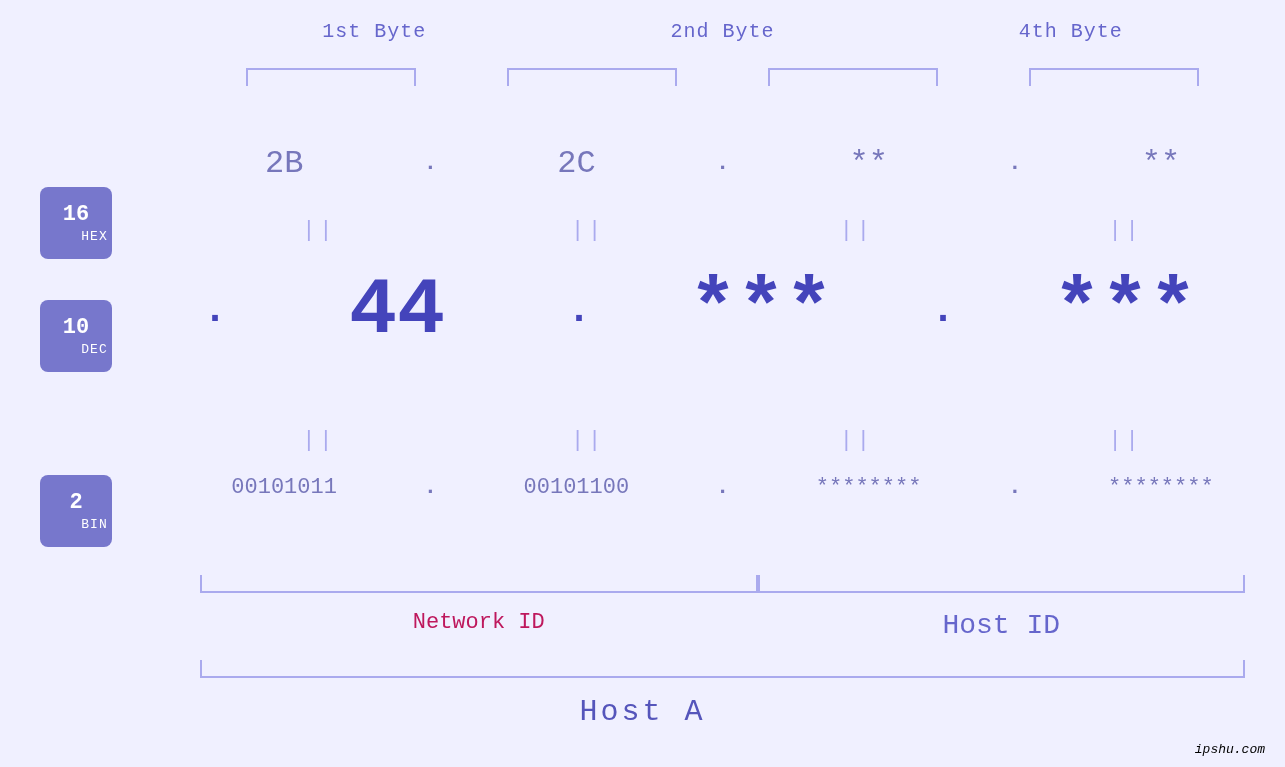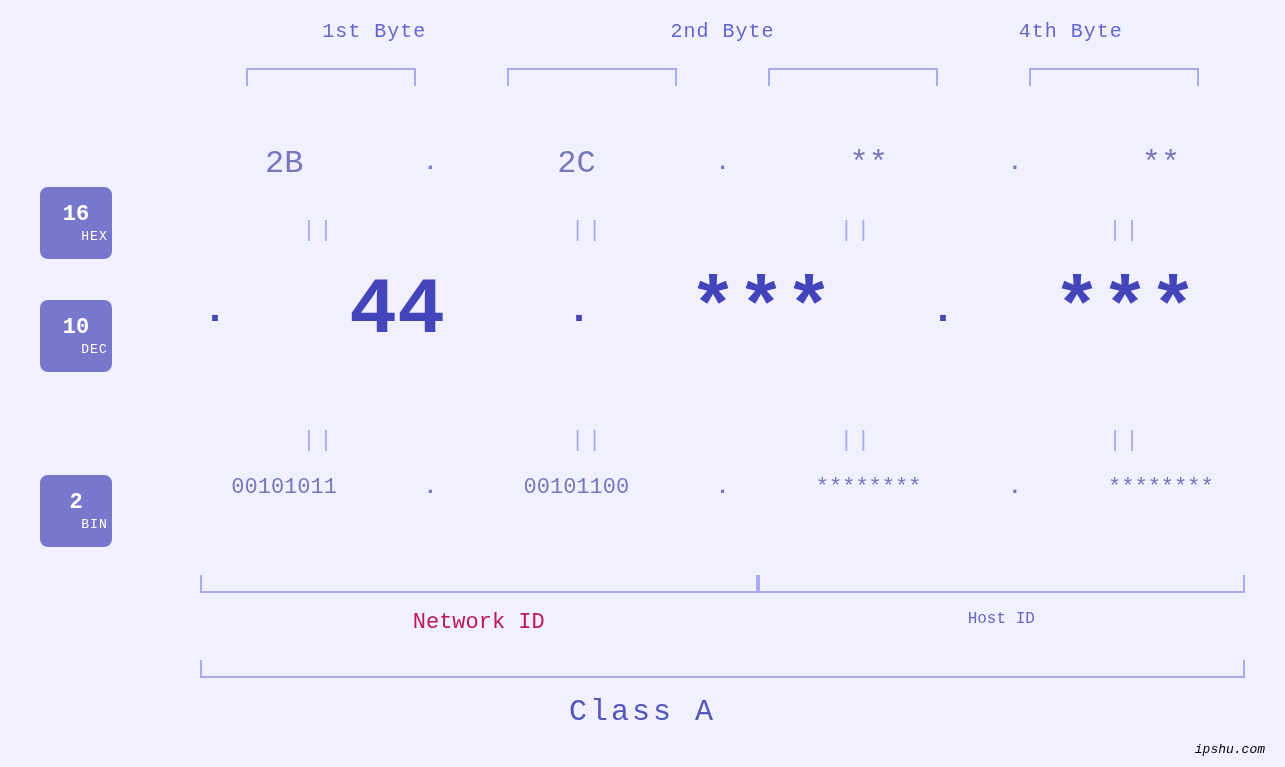--- a/index.html
+++ b/index.html
@@ -216,21 +216,21 @@
       font-size: 22px;
       font-family: 'Courier New', Courier, monospace;
     }
     .host-label {
       position: absolute;
       top: 610px;
       left: calc(200px + (1085px / 4) * 2 + 15px);
       right: 40px;
       text-align: center;
       color: #6666cc;
-      font-size: 16px;
+      font-size: 28px;
       font-family: 'Courier New', Courier, monospace;
     }
 
     
     .full-bracket-wrap {
       position: absolute;
       left: 200px;
       right: 40px;
       top: 660px;
     }
@@ -397,17 +397,17 @@
   </div>
 
   <div class="network-label">Network ID</div>
 
   <div class="host-label">Host ID</div>
 
   <div class="full-bracket-wrap">
     <div class="full-bracket"></div>
   </div>
 
-  <div class="class-label">Class A</div>
+  <div class="class-label">Host A</div>
 
   <div class="watermark">ipshu.com</div>
 
 </div>
 
 </body></html>

